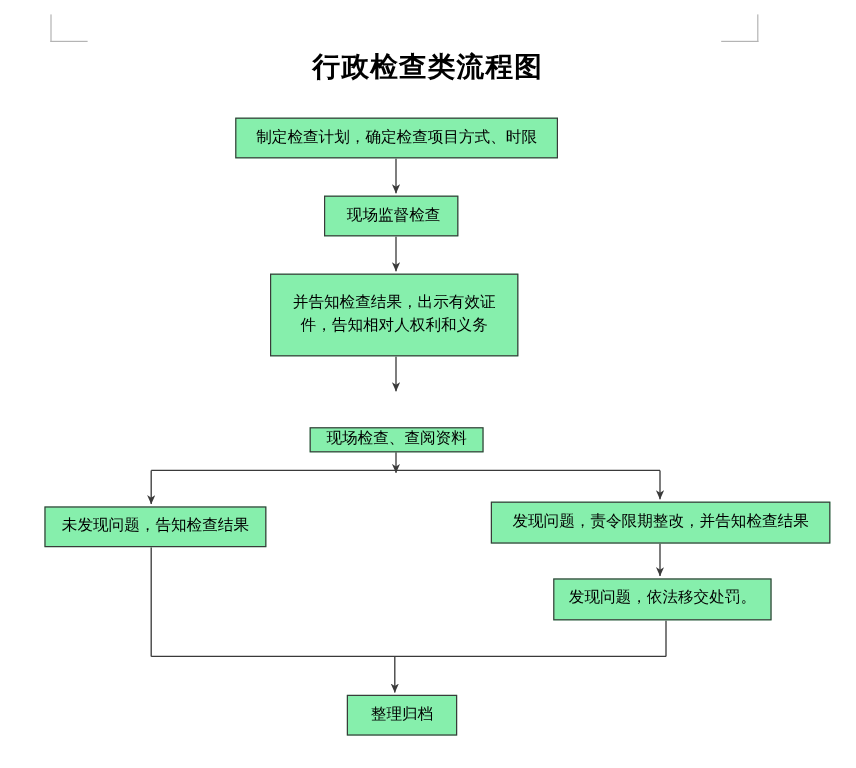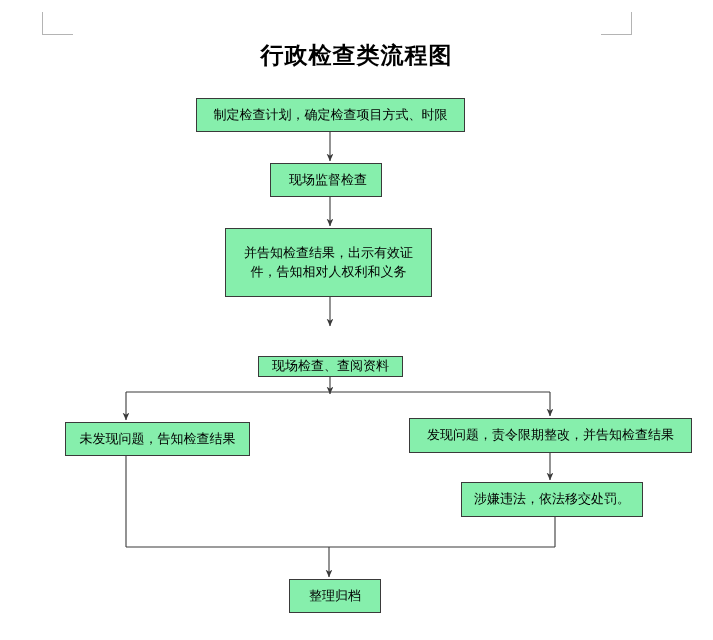--- a/index.html
+++ b/index.html
@@ -116,27 +116,27 @@
 </div>
 
 <div class="node" style="left:225px; top:228px; width:207px; height:69px;">
   <span>并告知检查结果，出示有效证件，告知相对人权利和义务</span>
 </div>
 
 <div class="node" style="left:258px; top:328px; width:145px; height:21px;margin-top:28px;">
   <span>现场检查、查阅资料</span>
 </div>
 
-<div class="node" style="left:37px; top:422px; width:185px; height:34px;margin-left:28px;">
+<div class="node" style="left:37px; top:422px; width:185px; height:34px;">
   <span>未发现问题，告知检查结果</span>
 </div>
 
 <div class="node" style="left:409px; top:418px; width:283px; height:35px;">
   <span>发现问题，责令限期整改，并告知检查结果</span>
 </div>
 
 <div class="node" style="left:461px; top:482px; width:182px; height:35px;">
-  <span>涉嫌违法，依法移交处罚。</span>
+  <span>发现问题，依法移交处罚。</span>
 </div>
 
 <div class="node" style="left:289px; top:579px; width:92px; height:34px;">
   <span>整理归档</span>
 </div>
 
 </body></html>

